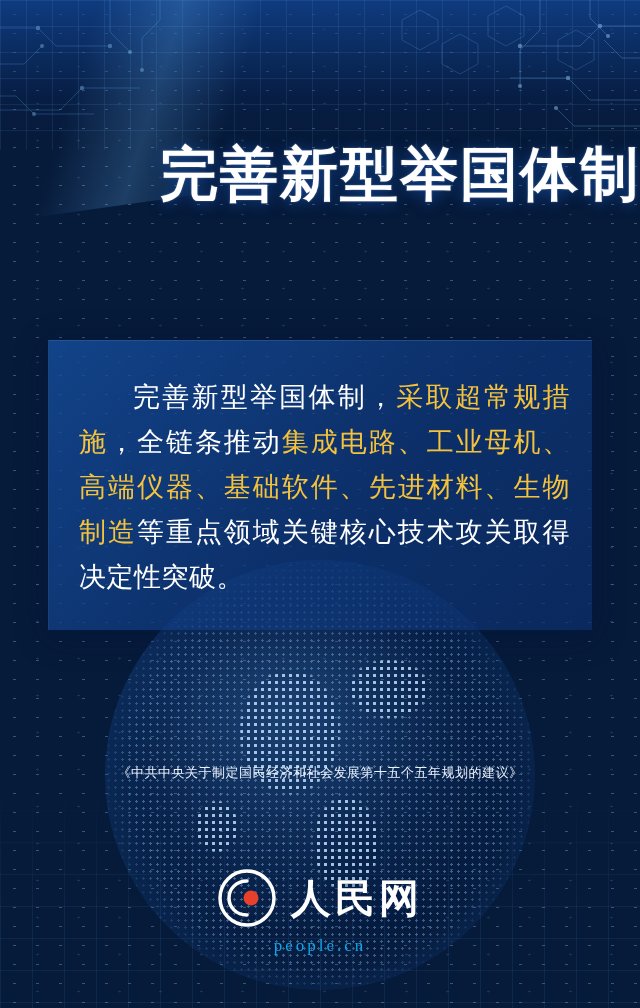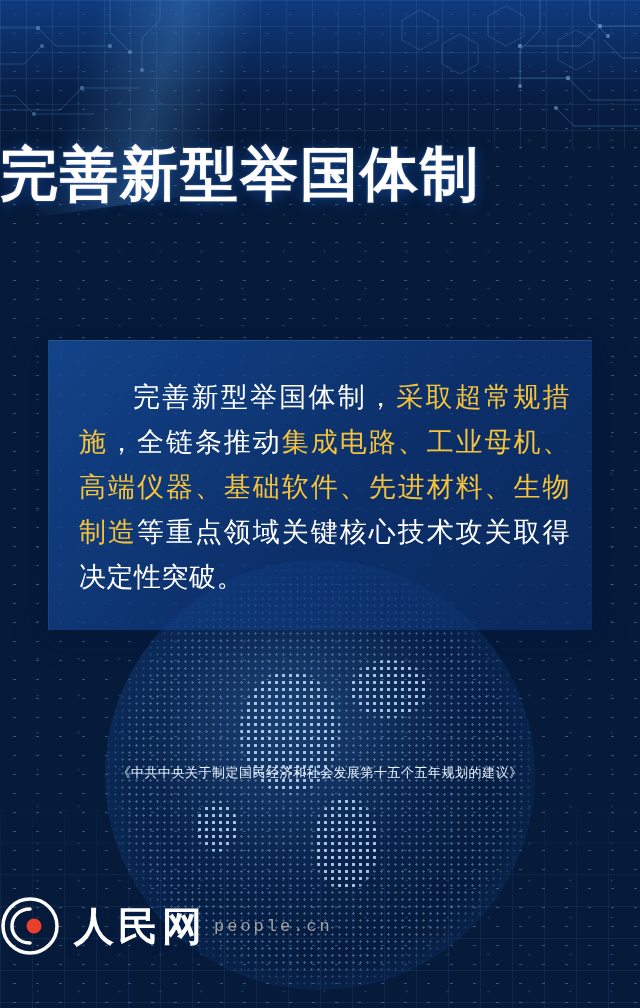--- a/index.html
+++ b/index.html
@@ -93,21 +93,21 @@
   .light-streak {
     position:absolute; left:-60px; top:-40px; width:420px; height:240px;
     background:linear-gradient(115deg, rgba(60,150,255,0.0) 35%, rgba(110,190,255,0.22) 52%, rgba(60,150,255,0) 68%);
     transform:rotate(-8deg);
   }
   .hex-wrap { position:absolute; right:0; top:0; width:260px; height:140px; opacity:0.42; }
 
   
   .title {
     position:absolute; left:0; right:0; top:138px;
-    text-align:left;
+    text-align:right;
     color:#ffffff;
     font-size:58px;
     font-weight:bold;
     letter-spacing:2px;
     line-height:72px;
     text-shadow:0 2px 14px rgba(20,80,170,0.75), 0 0 2px rgba(255,255,255,0.4);
     white-space:nowrap;
   }
 
   
@@ -138,31 +138,31 @@
     text-align:center;
     color:#eaf2ff;
     font-family:"Liberation Serif", serif;
   }
   .source .line1 { font-size:17px; line-height:28px; letter-spacing:0.5px; }
   .source .line2 { font-size:13px; line-height:30px; letter-spacing:0.5px; }
 
   
   .logo {
     position:absolute; left:0; right:0; bottom:52px;
-    display:flex; flex-direction:row; align-items:center; gap:8px;
+    display:flex; flex-direction:column; align-items:center; gap:8px;
   }
   .logo-row { display:flex; align-items:center; gap:14px; }
   .logo-mark { width:60px; height:60px; }
   .logo-text {
     color:#ffffff; font-size:40px; font-weight:bold; letter-spacing:4px;
     text-shadow:0 2px 8px rgba(0,30,80,0.6);
   }
   .logo-sub {
-    color:#a3a3a3; font-size:17px; letter-spacing:3px;
-    font-family:Liberation Mono, monospace;
+    color:#0ea5e9; font-size:17px; letter-spacing:3px;
+    font-family:Liberation Serif, serif;
   }
 </style>
 </head>
 <body>
 
 <div class="poster">
 
   <div class="bg-layer">
     <div class="starfield"></div>
     <div class="topband"></div>

